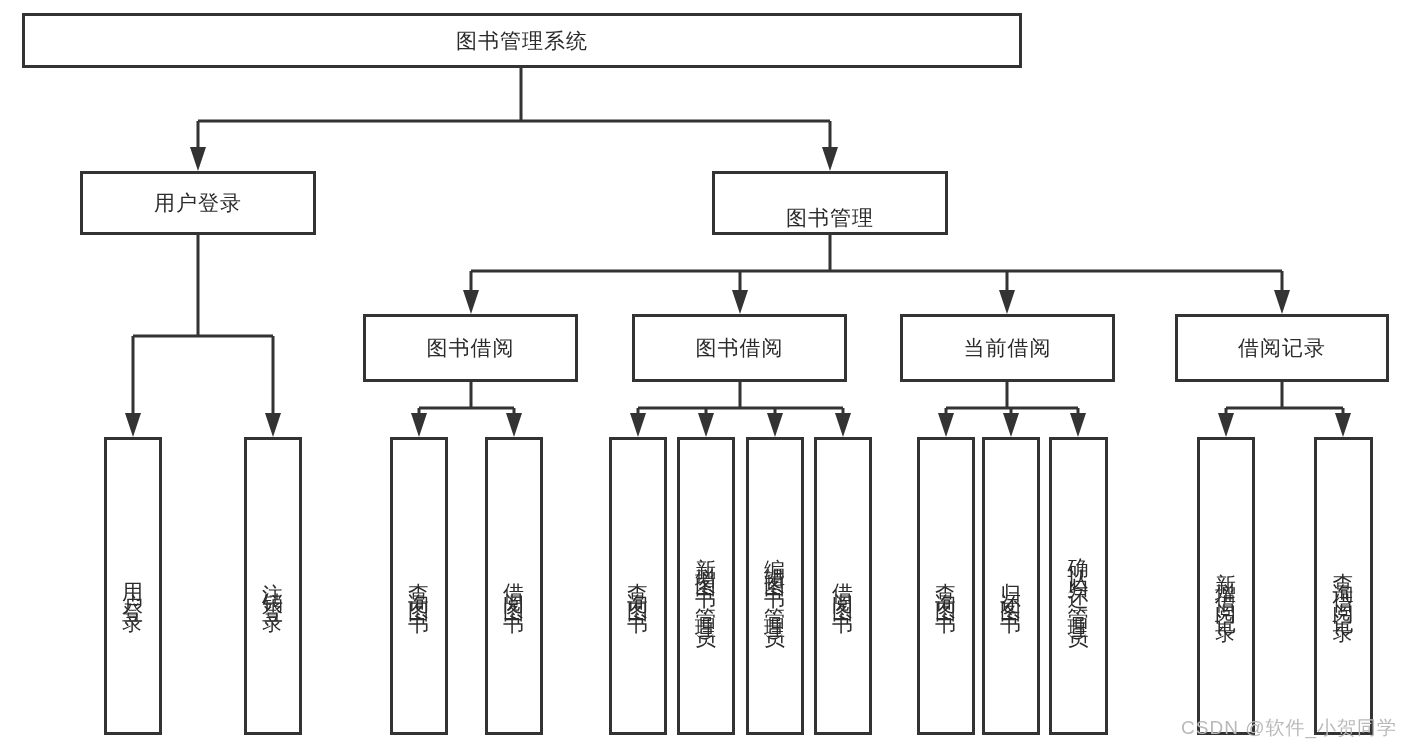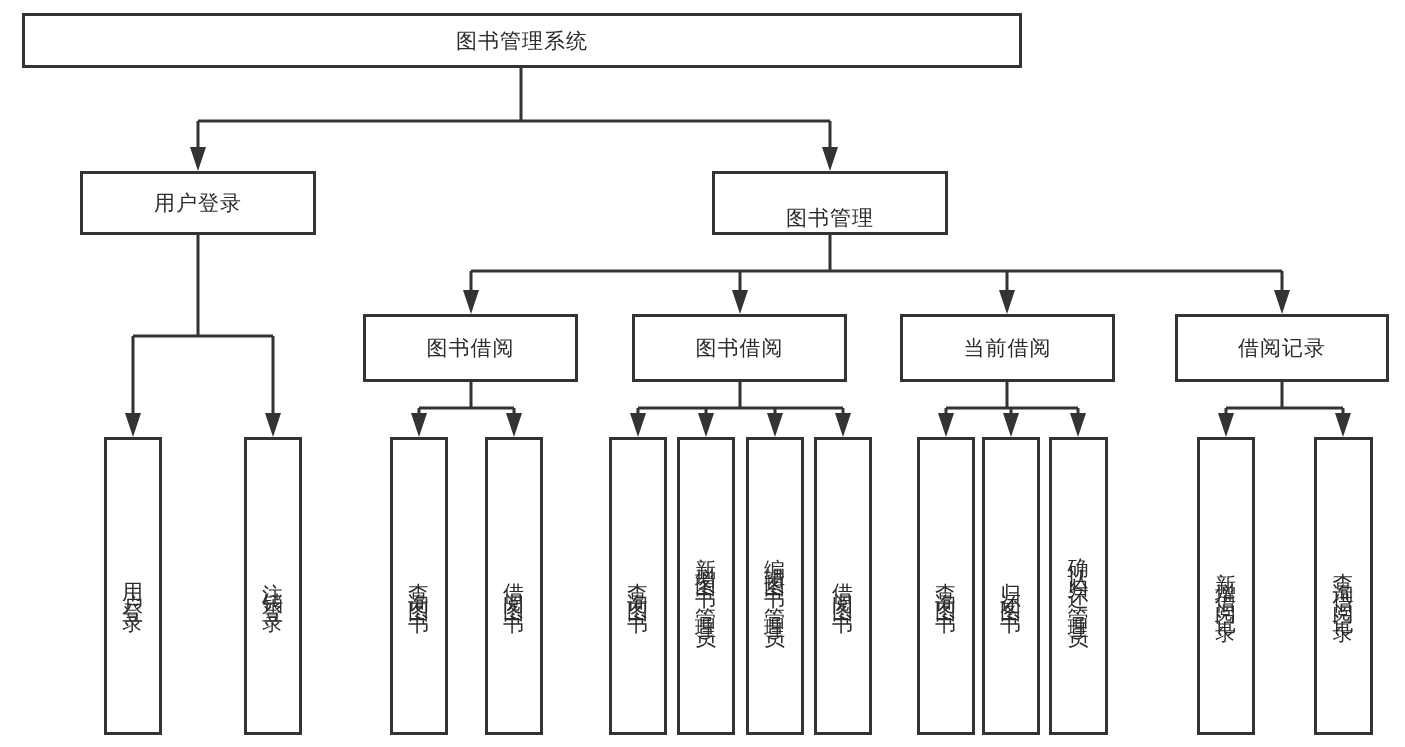--- a/index.html
+++ b/index.html
@@ -182,14 +182,15 @@
     <span class="v-label">确认归还（管理员）</span>
   </div>
 
   <div class="box leaf l-e1">
     <span class="v-label">新增借阅记录</span>
   </div>
   <div class="box leaf l-e2">
     <span class="v-label">查询借阅记录</span>
   </div>
 
+  <div class="watermark">CSDN @软件_小贺同学</div>
 
 </div>
 
 </body></html>

